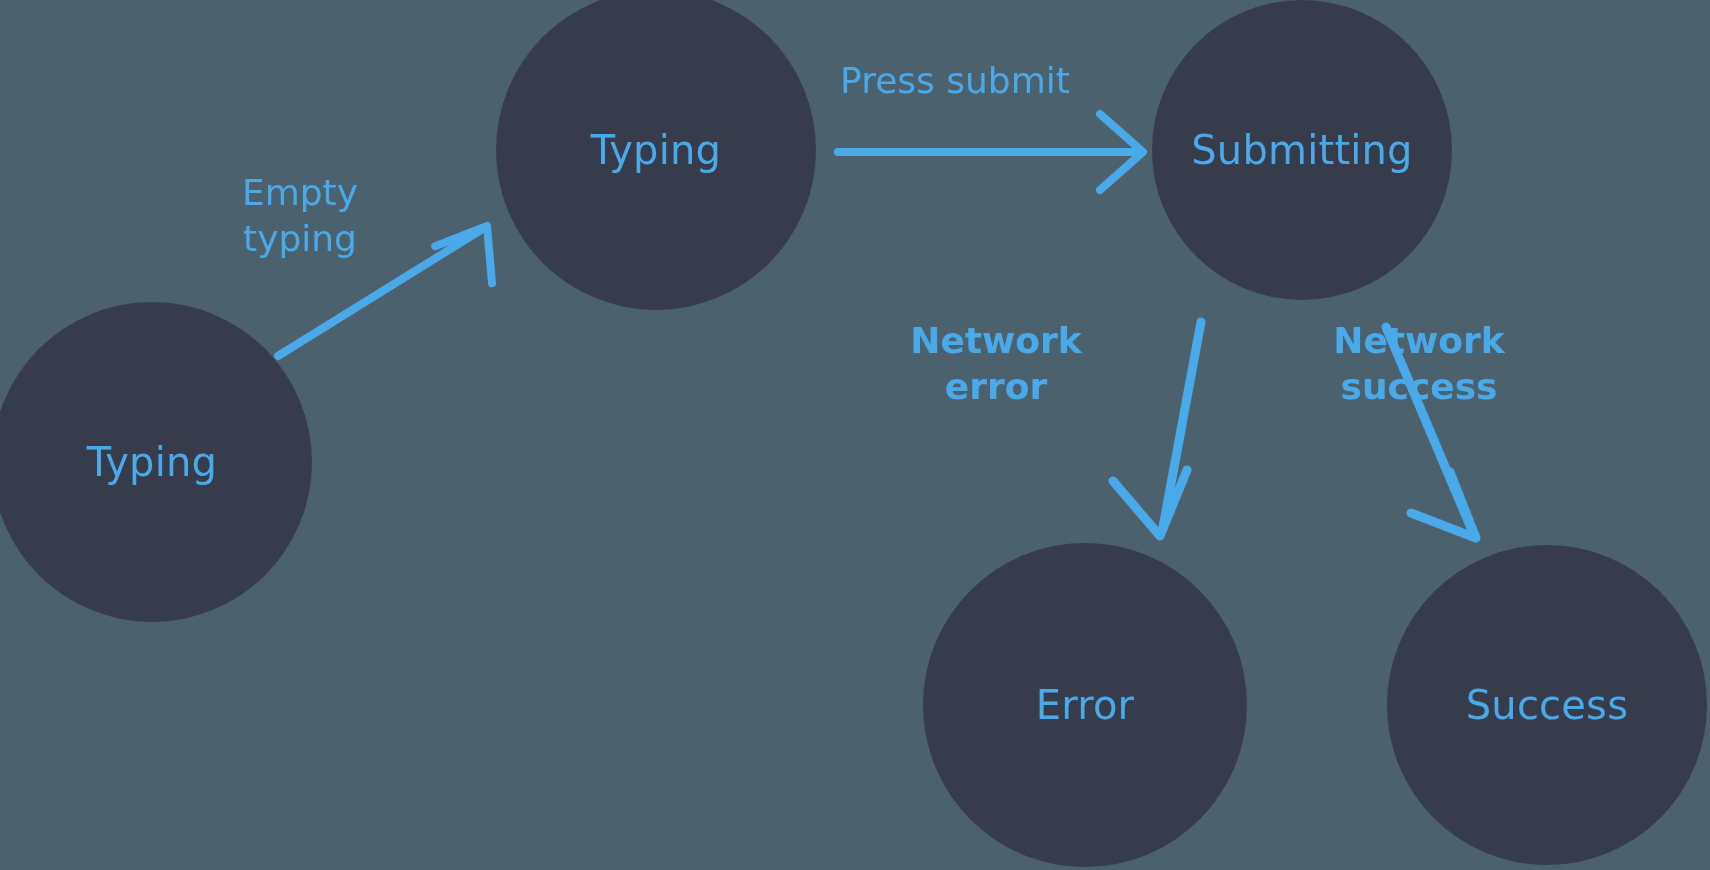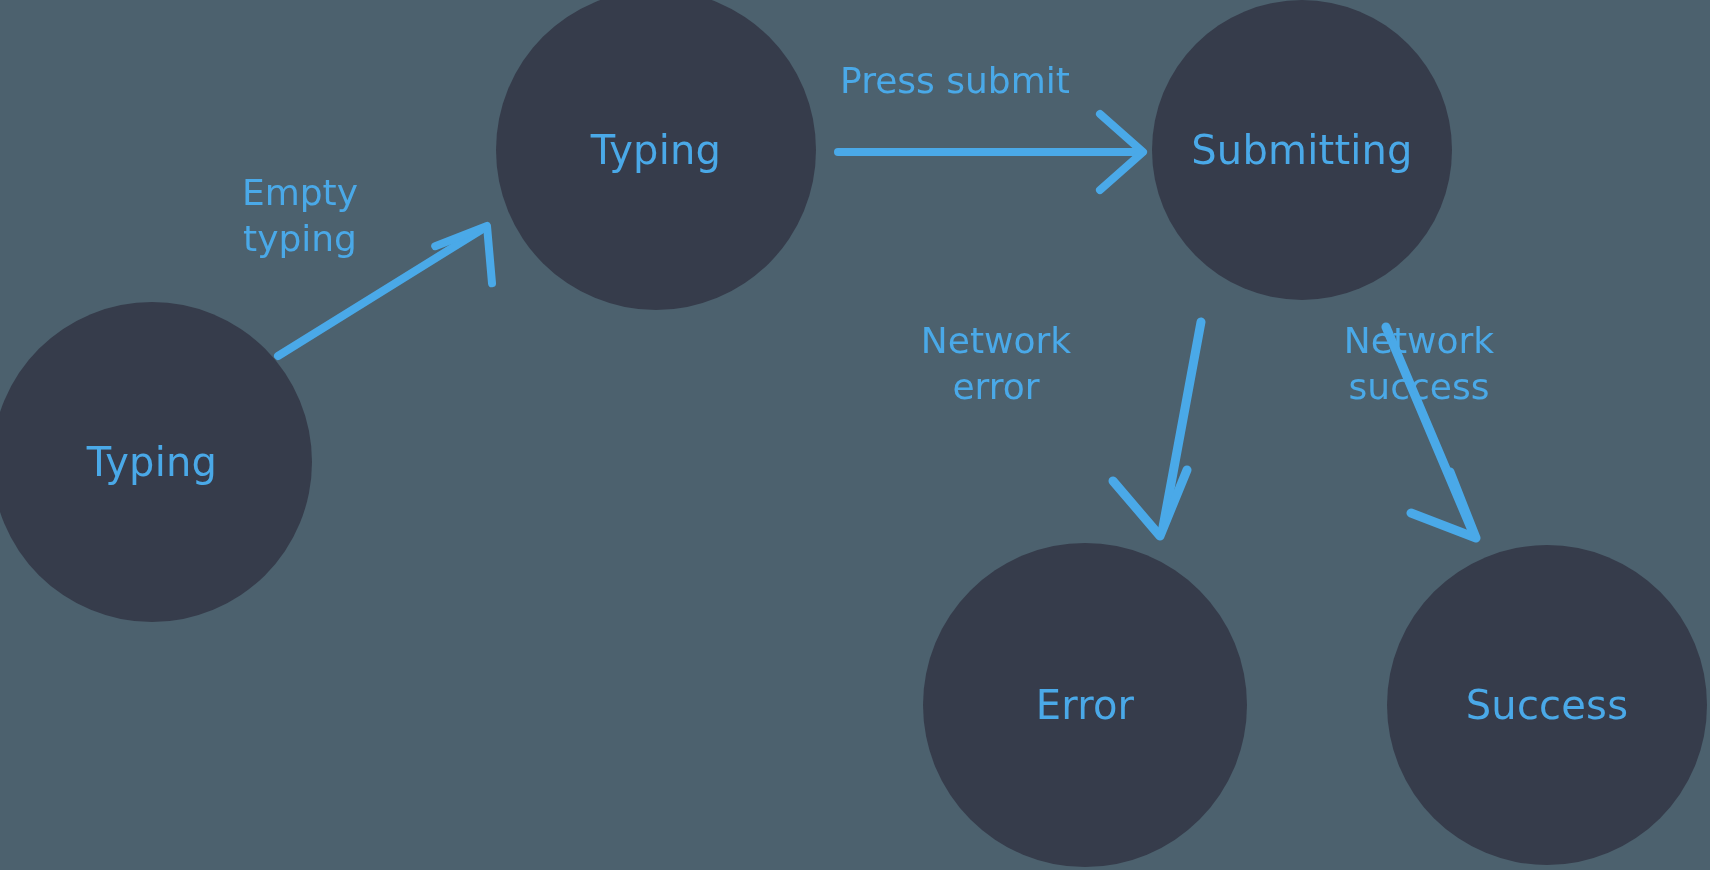--- a/index.html
+++ b/index.html
@@ -44,21 +44,21 @@
     color: #4aa9e8;
     font-size: 36px;
     line-height: 1.28;
     text-align: center;
     white-space: pre-line;
   }
   .edge-label.bold {
     font-weight: 400;
   }
   .edge-label.regular {
-    font-weight: 400;
+    font-weight: 700;
   }
 </style>
 </head>
 <body>
 
 <div id="canvas">
 
   <svg id="svg-layer" viewBox="0 0 1710 870" xmlns="http://www.w3.org/2000/svg">
 
     <g>

